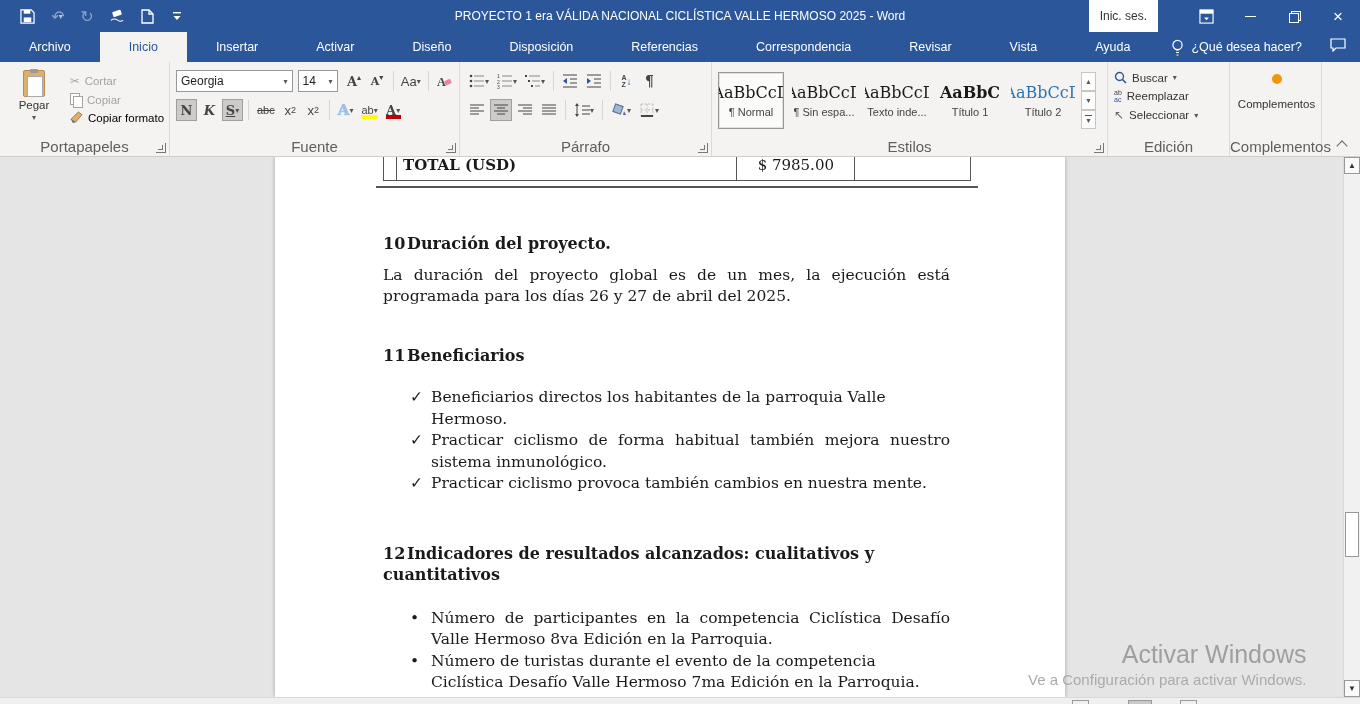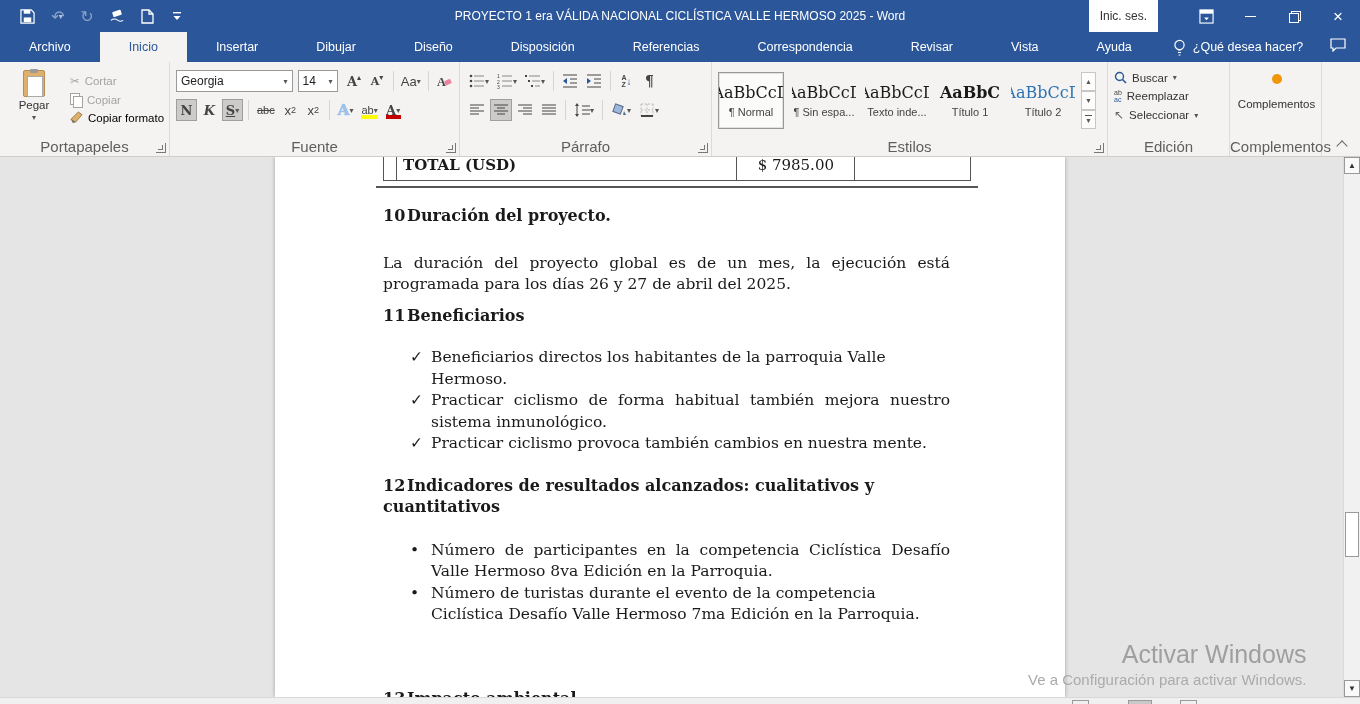--- a/index.html
+++ b/index.html
@@ -101,28 +101,28 @@
 
   .doctable { display:flex; width:588px; height:24px; border-left:1px solid #555; }
   .doctable .cell { border-right:1px solid #555; border-bottom:1px solid #555; height:24px; overflow:hidden; }
   .c0 { width:13px; }
   .c1 { width:341px; font-weight:bold; padding-left:6px; font-size:15px; line-height:17px; }
   .c2 { width:118px; text-align:center; font-size:15px; line-height:17px; }
   .c3 { width:116px; }
   .table-outer-border { width:602px; margin-left:-7px; border-bottom:2px solid #555; margin-top:5px; }
 
   .dhead { font-weight:bold; font-size:16px; }
-  .dnum { display:inline-block; min-width:24px; }
+  .dnum { display:inline-block; min-width:24px;margin-top:28px; }
   .dpara { width:567px; }
   .dlist { list-style:none; width:567px; }
   .dlist li { position:relative; padding-left:48px; }
   .dlist li .marker { position:absolute; left:27px; top:0; }
   .dlist li.just { text-align:justify; }
 
-  .mt17{margin-top:17px}.mt10{margin-top:26px}.mt9{margin-top:9px}.mt21{margin-top:21px}
+  .mt17{margin-top:17px}.mt10{margin-top:10px}.mt9{margin-top:9px}.mt21{margin-top:21px}
   .mt20{margin-top:20px}.mt22{margin-top:22px}.mt62{margin-top:62px}
 
   .watermark { position:absolute; left:1028px; top:483px; color:#9f9f9f; z-index:5; pointer-events:none;text-align:right; }
   .wm1 { font-size:25px; line-height:28px; }
   .wm2 { font-size:15px; color:#ababab; margin-top:3px; }
 
   
   .vscroll { position:absolute; right:0; top:0; width:17px; height:540px; background:#f1f1f1; border-left:1px solid #dadada; }
   .sb-btn { position:absolute; left:0; width:16px; height:17px; background:#f9f9f9; border:1px solid #999; display:flex; align-items:center; justify-content:center; font-size:8px; color:#333; }
   .sb-up { top:0; }
@@ -189,21 +189,21 @@
         <span class="restore-ico"></span>
       </span>
     <span class="winctl close-x">×</span>
   </div>
 </div>
 
 <div class="tabrow">
   <span class="tab">Archivo</span>
   <span class="tab active">Inicio</span>
   <span class="tab">Insertar</span>
-  <span class="tab">Dibujar</span>
+  <span class="tab">Activar</span>
   <span class="tab">Diseño</span>
   <span class="tab">Disposición</span>
   <span class="tab">Referencias</span>
   <span class="tab">Correspondencia</span>
   <span class="tab">Revisar</span>
   <span class="tab">Vista</span>
   <span class="tab">Ayuda</span>
   <span class="tellme">
     <svg width="13" height="17" viewBox="0 0 13 17">
         <circle cx="6.5" cy="6" r="4.6" fill="none" stroke="#fff" stroke-width="1.2"></circle>

